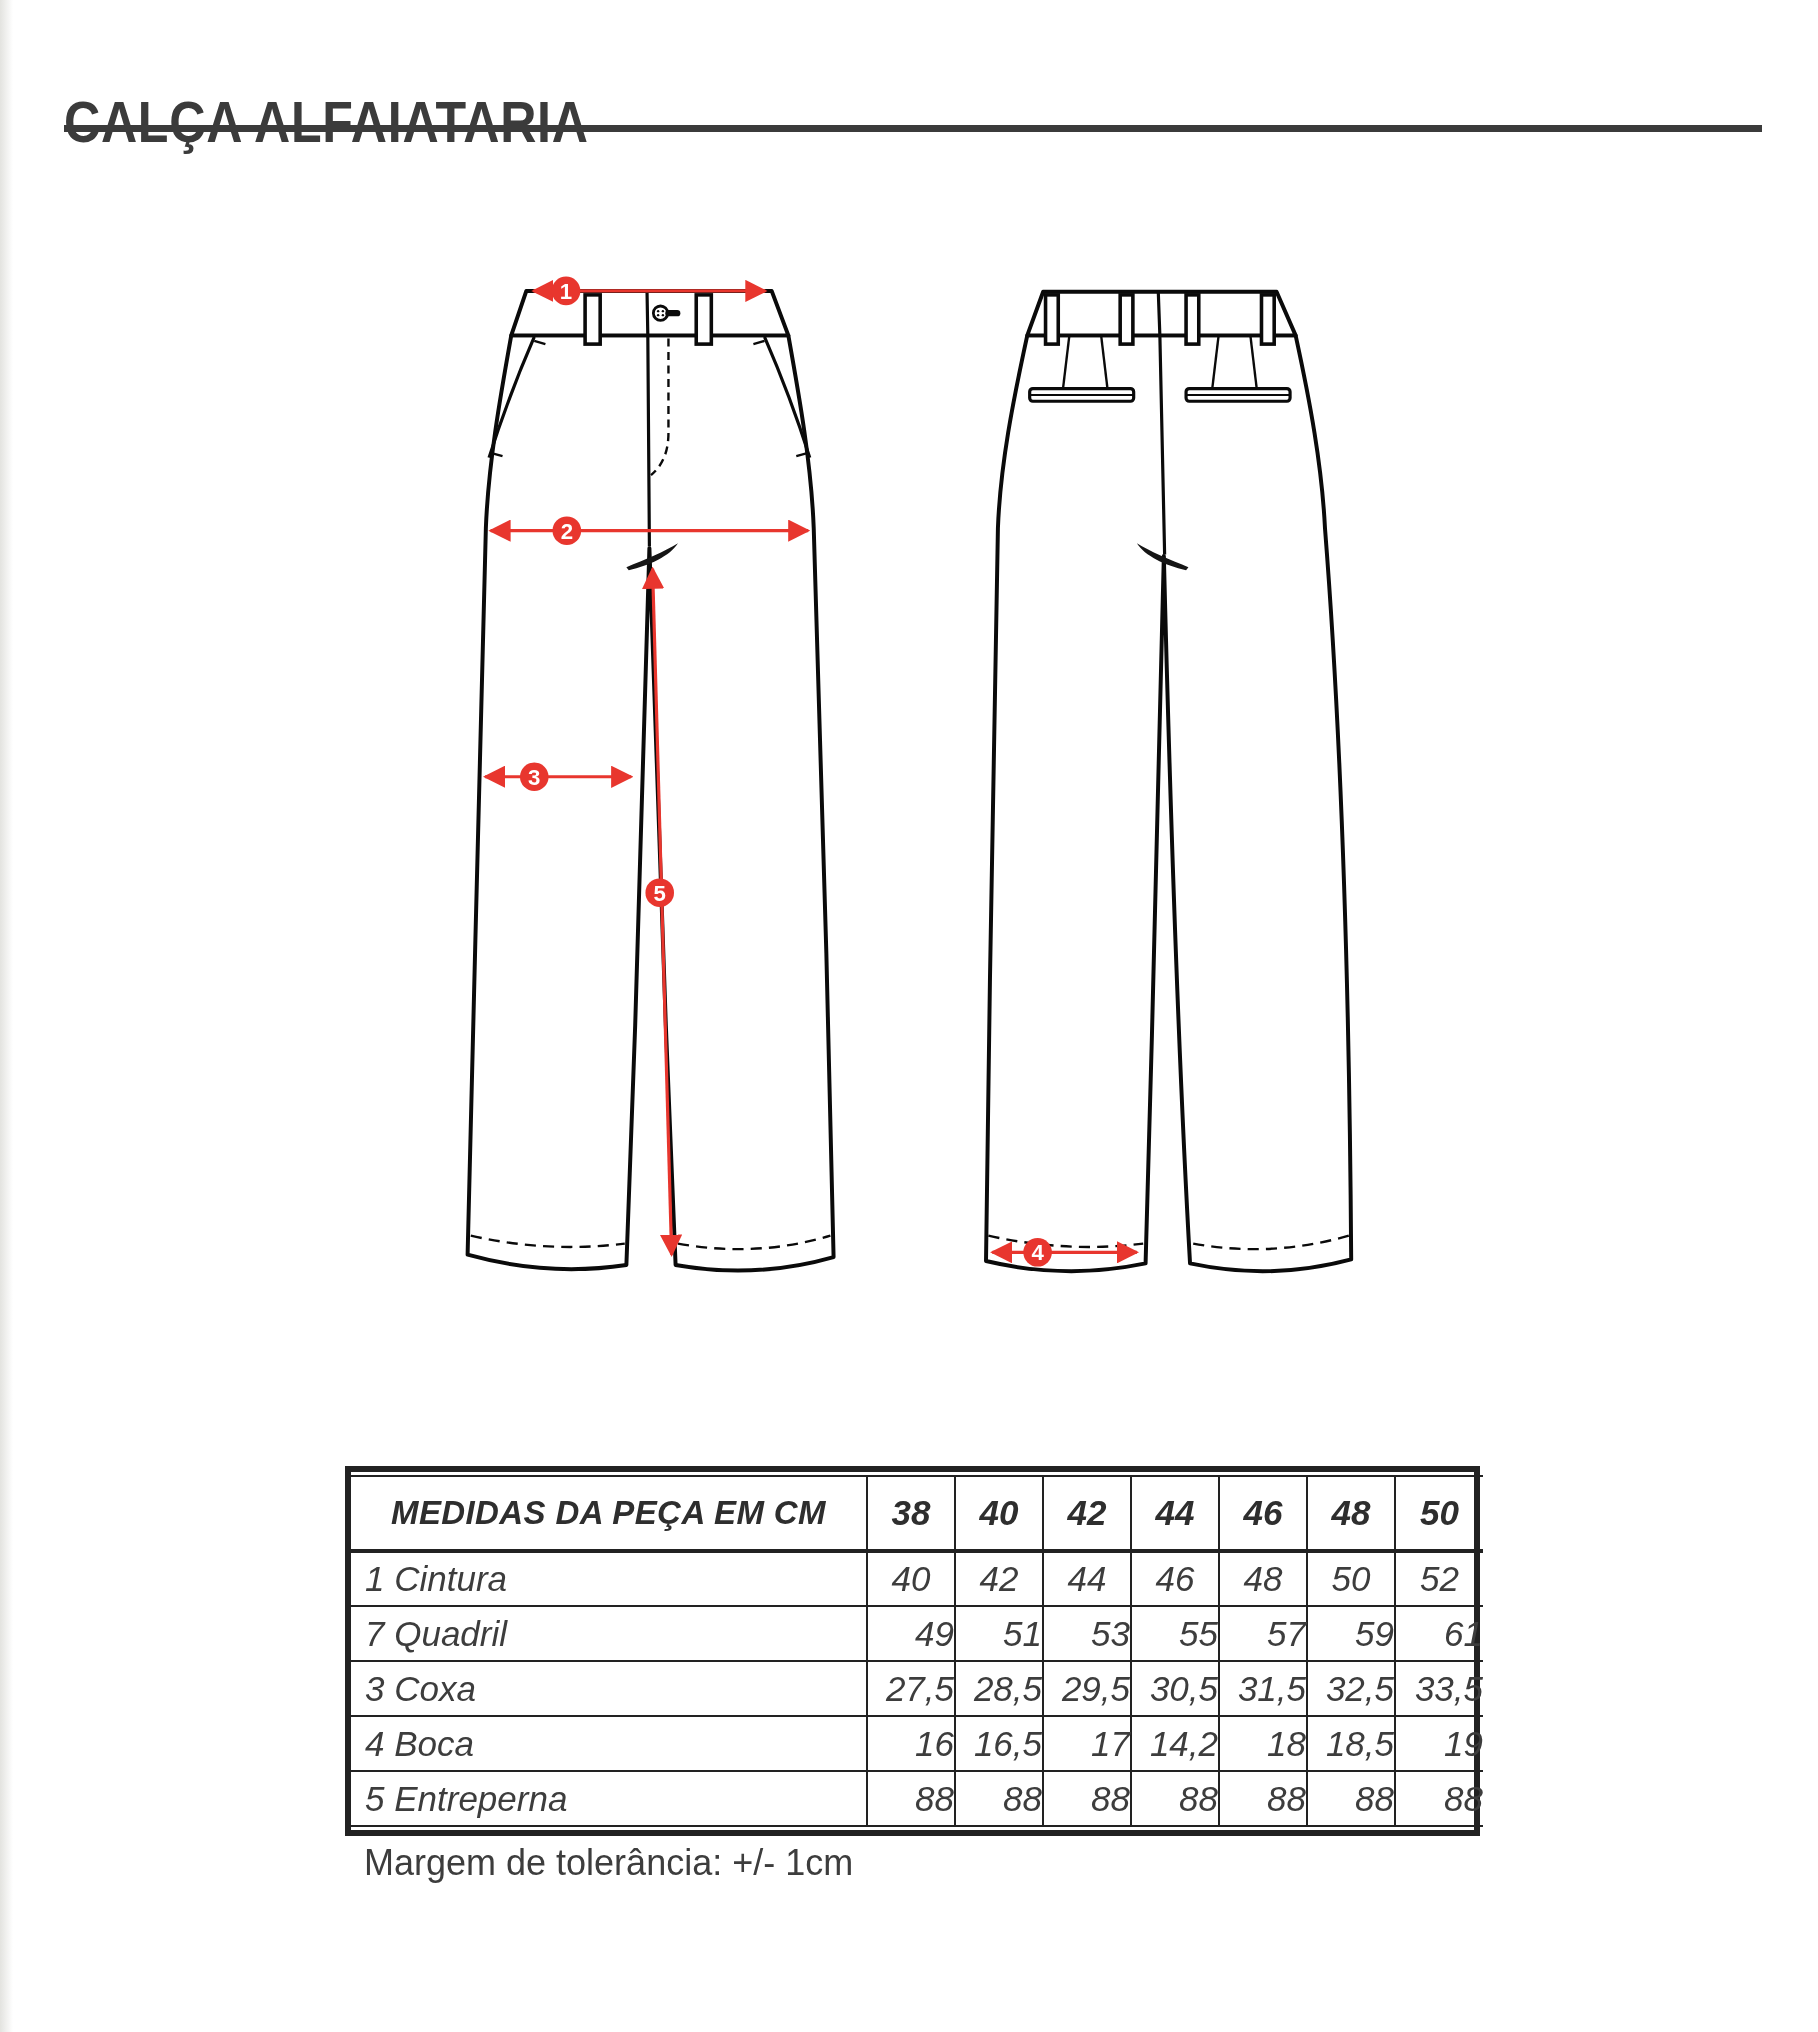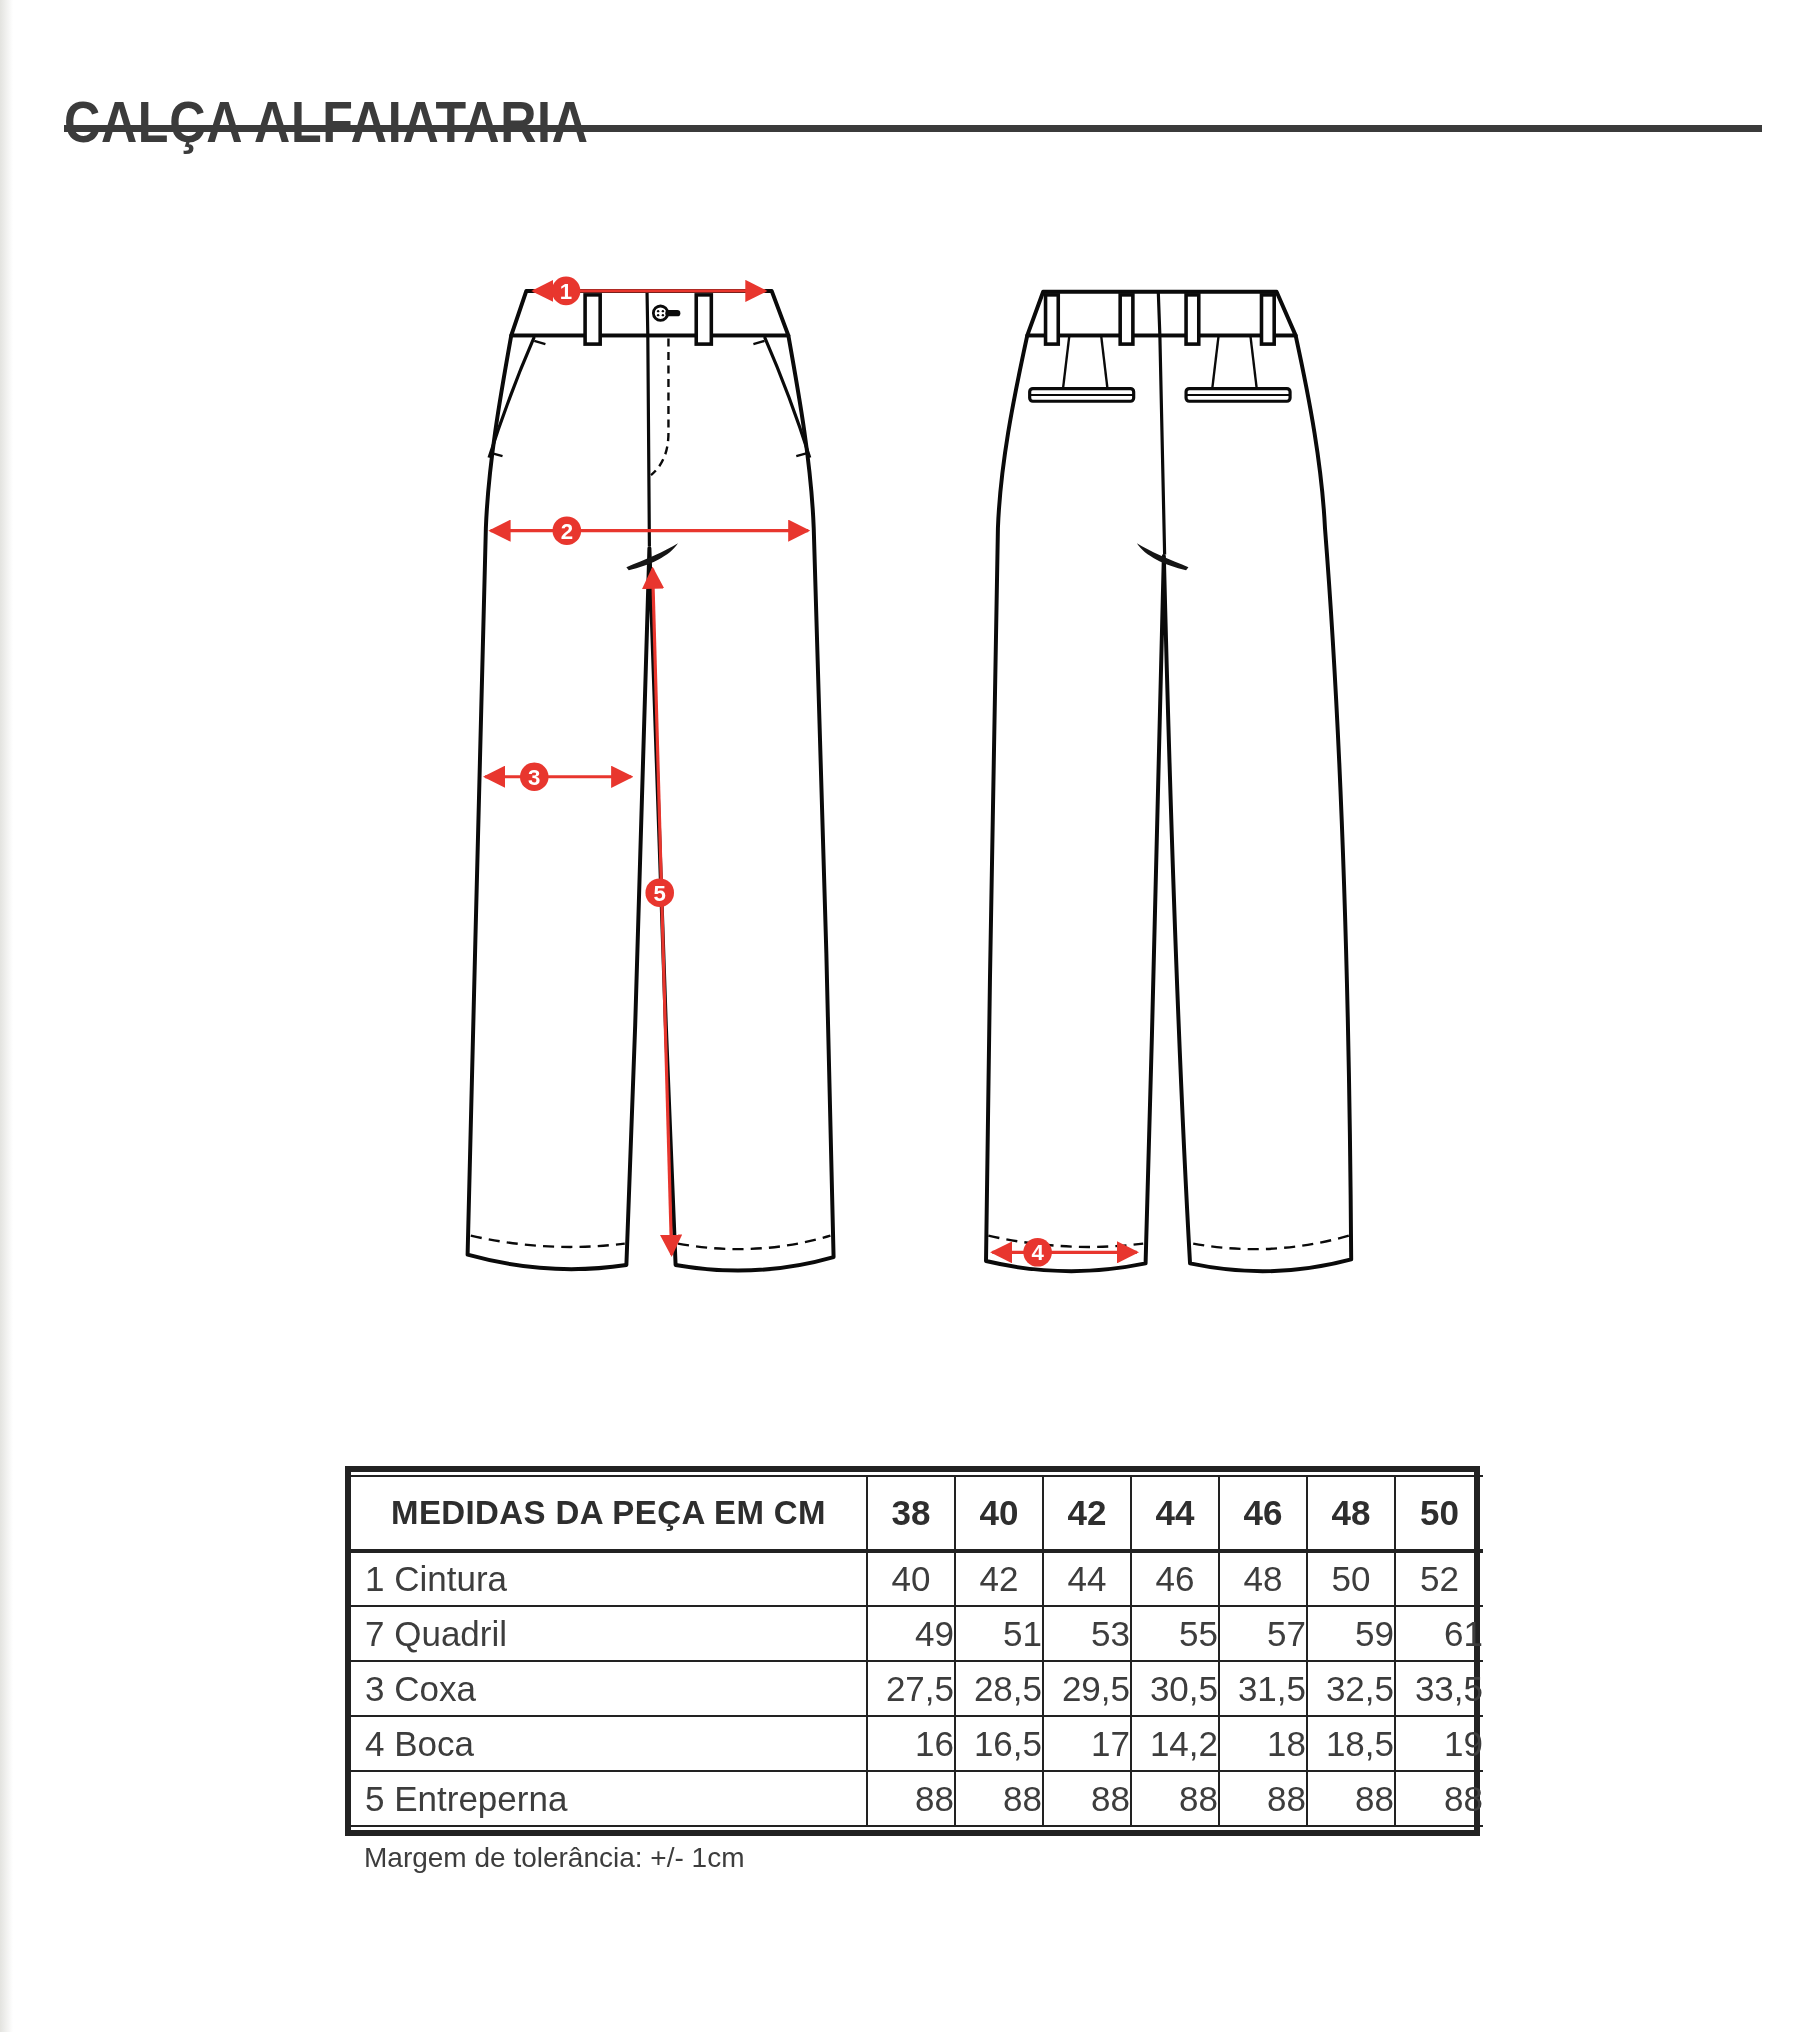--- a/index.html
+++ b/index.html
@@ -39,33 +39,33 @@
   .table-frame {
     position:absolute; left:345px; top:1466px; width:1135px;
     border:6.4px solid var(--frame); padding:3.2px 0; background:#fff;
   }
   table.sizes {
     width:100%; border-collapse:collapse; table-layout:fixed;
     border-top:2.4px solid var(--frame); border-bottom:2.4px solid var(--frame);
   }
   table.sizes th, table.sizes td {
     border-left:2.4px solid var(--frame); padding:0; text-align:center;
-    color:var(--txt); font-size:35px; font-weight:normal;
+    color:var(--txt); font-size:35px; font-weight:normal;font-style:italic;
   }
   table.sizes th:first-child, table.sizes td:first-child { border-left:none; }
   table.sizes thead tr { height:75px; }
   table.sizes tbody tr { height:55px; }
   table.sizes thead th { font-weight:bold; color:#2e2e2e; border-bottom:4px solid var(--frame); }
   table.sizes thead th.tbl-title { font-size:33px; letter-spacing:0.4px; }
   table.sizes tbody tr + tr td, table.sizes tbody tr + tr th { border-top:2.4px solid var(--frame);text-align:right; }
   table.sizes tbody th.row-label {
     text-align:left; padding-left:14px; font-weight:normal; color:var(--txt);
   }
   .tolerance-note {
-    position:absolute; left:364px; top:1842px; font-size:28px; color:var(--txt);
+    position:absolute; left:364px; top:1842px; font-size:36px; color:var(--txt);
   }
 </style>
 </head>
 <body>
 
 <div class="edge-shadow"></div>
 
 <h1 class="page-title">CALÇA ALFAIATARIA</h1>
 <div class="title-rule"></div>
 

